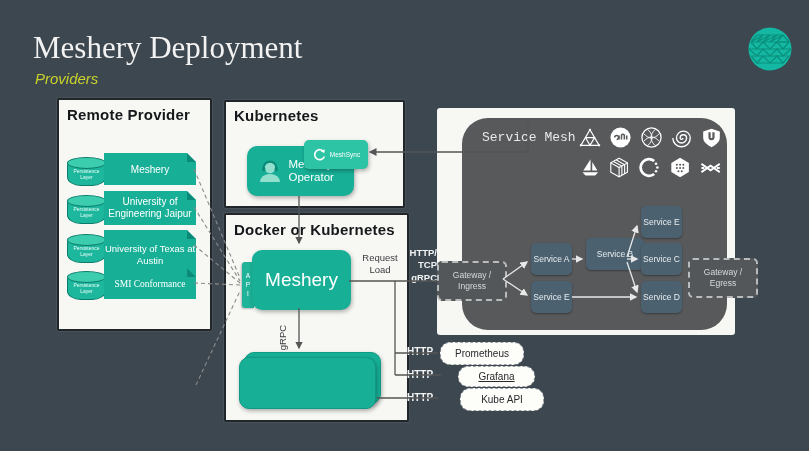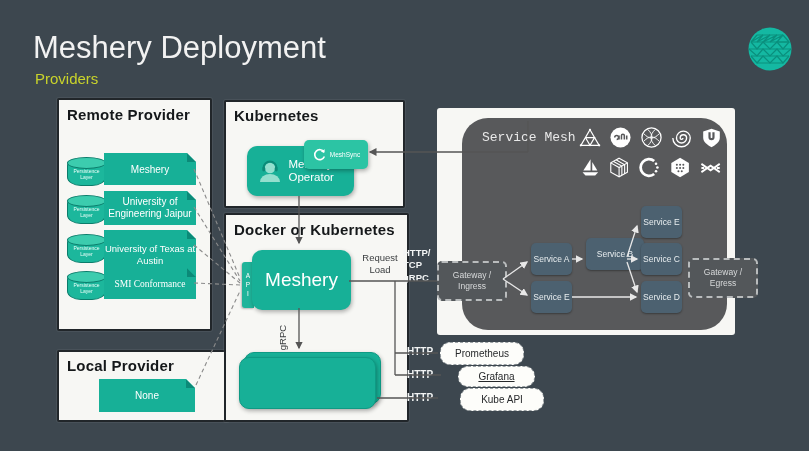--- a/index.html
+++ b/index.html
@@ -31,22 +31,22 @@
   .http{position:absolute;color:#f2f4f4;font-weight:bold;font-size:10px;}
   .small-dark{position:absolute;color:#3a3d3f;font-size:9.5px;text-align:center;line-height:1.25;}
   svg{display:block;}
   #connectors{position:absolute;left:0;top:0;pointer-events:none;z-index:9;}
 </style>
 </head>
 <body>
 
 <div id="page">
 
-  <div class="abs" style="left:33px;top:30px;font-size:31px;color:#f2f2f2;">Meshery Deployment</div>
-  <div class="abs" style="left:35px;top:70px;font-size:15px;color:#c9d32b;text-align:center;">Providers</div>
+  <div class="abs" style="left:33px;top:30px;font-size:31px;color:#f2f2f2;font-family:Liberation Serif, serif;">Meshery Deployment</div>
+  <div class="abs" style="left:35px;top:70px;font-size:15px;font-style:italic;color:#c9d32b;text-align:center;">Providers</div>
 
   <div class="abs" style="left:747px;top:26px;">
     <svg width="46" height="46" viewBox="0 0 46 46">
       <circle cx="23" cy="23" r="21.5" fill="#14b8a2"></circle>
       <g stroke="#0a8f7d" stroke-width="1.2" fill="none">
         <path d="M4 16 H42 M2 23 H44 M4 30 H42 M10 37 H36 M10 9 H36"></path>
         <path d="M10 9 L4 16 L16 9 L10 16 L23 9 L16 16 L30 9 L23 16 L36 9 L30 16 L42 16 L36 9"></path>
         <path d="M4 16 L10 23 L16 16 L23 23 L30 16 L36 23 L42 16"></path>
         <path d="M2 23 L10 30 L16 23 L23 30 L30 23 L36 30 L44 23"></path>
         <path d="M4 30 L10 37 L16 30 L23 37 L30 30 L36 37 L42 30"></path>
@@ -79,27 +79,20 @@
     </div>
 
     <div class="cyl-body" style="left:8px;top:176px;width:37px;height:22px;">Persistence Layer</div>
     <div class="cyl-top" style="left:8px;top:171px;width:37px;height:10px;"></div>
     <div class="tealbox" style="left:45px;top:168px;width:92px;height:31px;font-size:9.5px;font-family:Liberation Serif, serif;">
       <span>SMI Conformance</span>
       <span class="notch"></span>
     </div>
   </div>
 
-  <div class="panel" style="left:57px;top:350px;width:168px;height:68px;">
-    <div class="ptitle" style="left:8px;top:5px;">Local Provider</div>
-    <div class="tealbox" style="left:40px;top:27px;width:96px;height:33px;font-size:10px;">
-      <span>None</span>
-      <span class="notch"></span>
-    </div>
-  </div>
 
   <div class="panel" style="left:224px;top:100px;width:177px;height:104px;">
     <div class="ptitle" style="left:8px;top:5px;">Kubernetes</div>
     <div class="roundteal" style="left:21px;top:44px;width:107px;height:50px;font-size:11.5px;line-height:1.15;">
       <span style="margin-right:4px;">
         <svg width="30" height="30" viewBox="0 0 30 30">
           <path d="M5 26 a10 8 0 0 1 20 0 Z" fill="#a9e7d7" opacity=".85"></path>
           <circle cx="15" cy="12" r="5.2" fill="#a9e7d7" opacity=".85"></circle>
           <path d="M8.5 12 a6.5 6.5 0 0 1 13 0" stroke="#0c8a78" stroke-width="2" fill="none"></path>
           <rect x="7.3" y="11" width="3" height="4.5" rx="1.4" fill="#0c8a78"></rect>
@@ -133,21 +126,21 @@
 
     <div class="abs" style="left:36px;top:103px;width:40px;text-align:center;transform:rotate(-90deg);
                 transform-origin:center;color:#3a3d3f;font-size:9.5px;margin-top:14px;">gRPC</div>
 
     <div class="small-dark" style="left:128px;top:37px;width:52px;">Request Load</div>
 
     <div class="roundteal" style="left:18px;top:137px;width:135px;height:50px;border:1px solid #0e9a84;"></div>
     <div class="roundteal" style="left:13px;top:142px;width:135px;height:50px;border:1px solid #0e9a84;"></div>
   </div>
 
-  <div class="abs" style="left:403px;top:247px;width:34px;text-align:left;color:#f2f4f4;font-size:9.5px;font-weight:bold;line-height:1.3;">
+  <div class="abs" style="left:403px;top:247px;width:34px;text-align:right;color:#f2f4f4;font-size:9.5px;font-weight:bold;line-height:1.3;">
     <div>HTTP/</div>
     <div>TCP</div>
     <div>gRPC</div>
   </div>
   <div class="http" style="left:407px;top:346px;">HTTP</div>
   <div class="http" style="left:407px;top:369px;">HTTP</div>
   <div class="http" style="left:407px;top:392px;">HTTP</div>
 
   <div class="abs" style="left:437px;top:108px;width:298px;height:227px;background:#f7f7f4;border-radius:3px;"></div>
   <div class="abs" style="left:462px;top:118px;width:265px;height:212px;background:#58595b;border-radius:26px;">

